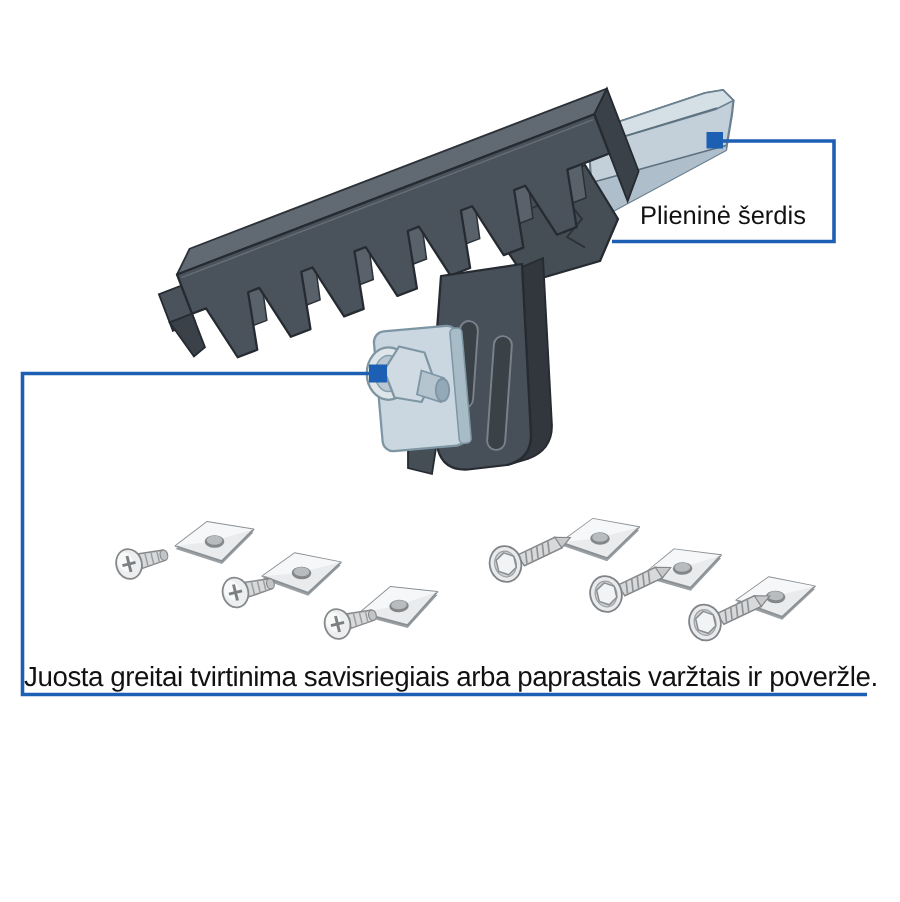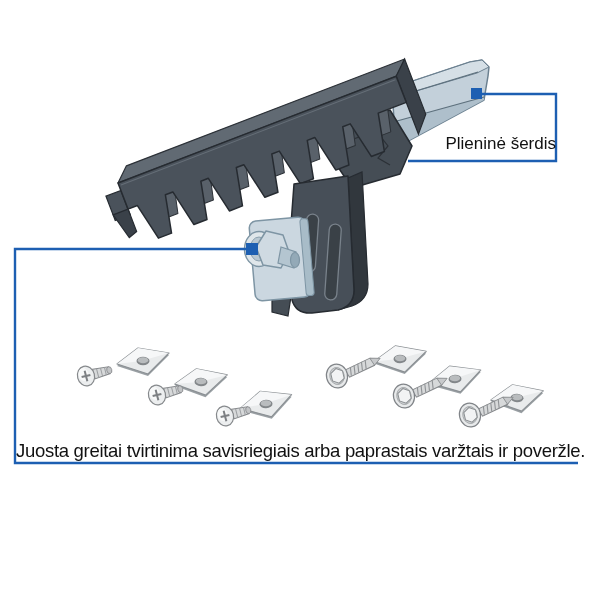--- a/index.html
+++ b/index.html
@@ -5,21 +5,21 @@
   html,body{margin:0;padding:0;background:#ffffff;}
   .stage{
     position:relative;width:600px;height:601px;background:#ffffff;overflow:hidden;
     font-family:"Liberation Sans","DejaVu Sans",sans-serif;
   }
   .stage svg{position:absolute;left:0;top:0;}
   .label{
     position:absolute;color:#111111;white-space:nowrap;
   }
   .core-label{
-    left:408px;top:134px;width:148px;text-align:right;
+    left:408px;top:134px;width:148px;text-align:center;
     font-size:17px;letter-spacing:0px;
   }
   .caption{
     left:16px;top:440px;width:568px;
     font-size:18.5px;letter-spacing:-0.3px;
   }
 </style>
 </head>
 <body>
 

